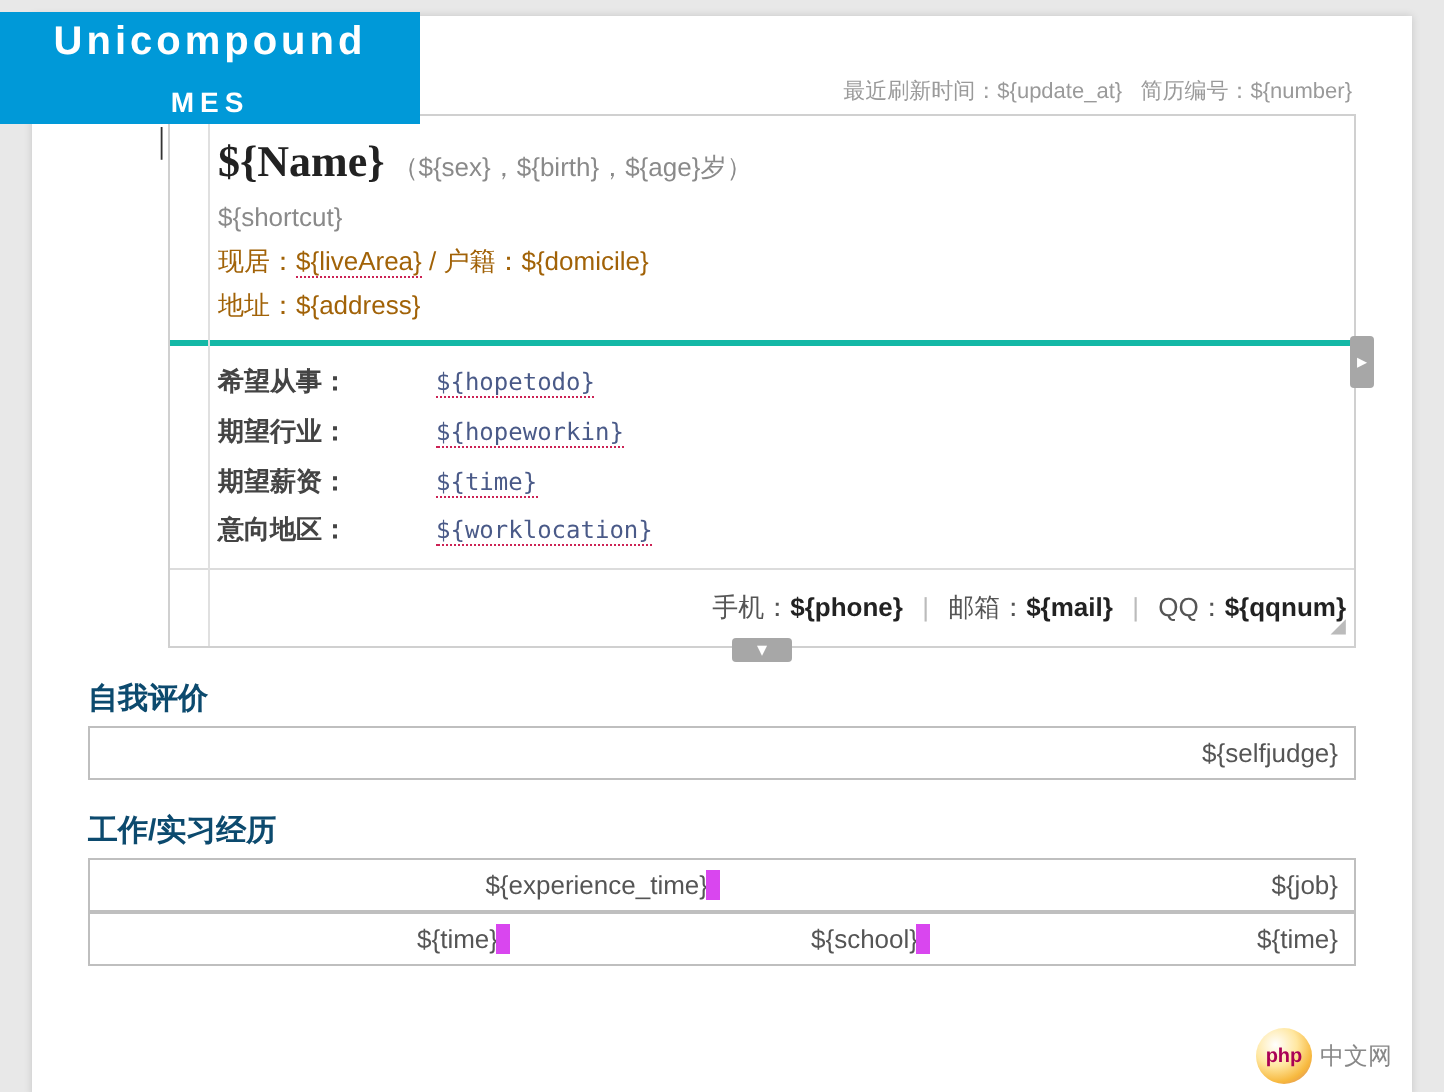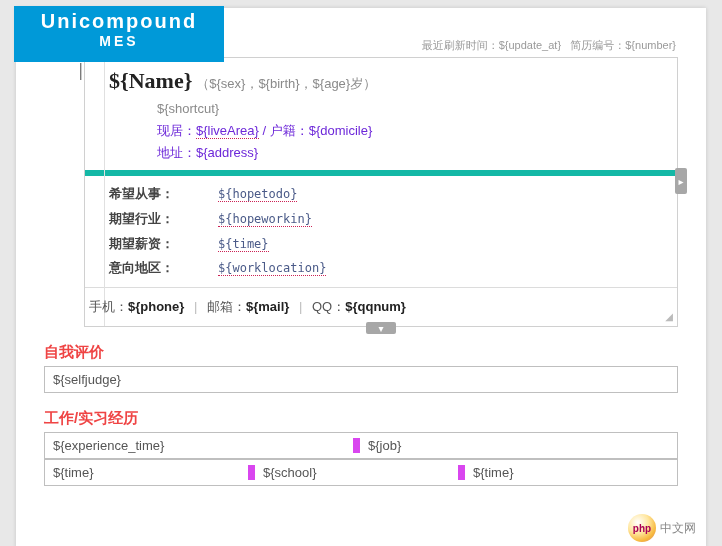--- a/index.html
+++ b/index.html
@@ -15,32 +15,32 @@
     background: #fff;
     width: 690px;
     margin: 8px auto 0 auto;
     min-height: 540px;
     position: relative;
     box-shadow: 0 0 4px rgba(0,0,0,.15);
   }
   
   .logo {
     position: absolute;
-    top: 6px; left: 14px;
+    top: 6px; left: 0;
     background: #0099d8;
     color: #fff;
     width: 210px;
     height: 56px;
     text-align: center;
     padding-top: 4px;
     z-index: 10;
     letter-spacing: 2px;
   }
   .logo .l1 { font-size: 20px; font-weight: 700; }
-  .logo .l2 { font-size: 14px; font-weight: 700; letter-spacing: 3px; margin-top: 0; }
+  .logo .l2 { font-size: 14px; font-weight: 700; letter-spacing: 3px; margin-top: 10px; }
 
   .meta {
     text-align: right;
     font-size: 11px;
     color: #9a9a9a;
     padding: 30px 30px 4px 0;
   }
   .wrap { padding: 0 28px; }
 
   .card {
@@ -56,45 +56,45 @@
   }
   .avatar-col .cursor {
     font-family: serif;
     font-size: 18px;
     color: #333;
     position: absolute; top: 2px; left: 34px;
   }
 
   .head {
     padding: 10px 14px 6px 24px;
-    border-bottom: 6px solid #14b8a6;
+    border-bottom: 3px solid #14b8a6;
   }
   .name-line { font-size: 14px; color: #555; }
   .name-bold {
     font-family: Georgia, "Times New Roman", serif;
     font-weight: 700;
     font-size: 22px;
     color: #222;
   }
   .grey { color: #8a8a8a; font-size: 13px; }
-  .info-rows { line-height: 1.7; font-size: 13px; margin-top: 4px; margin-left: 48px; }
-  .info-rows span { color: #6d28d9; }
+  .info-rows { line-height: 1.7; font-size: 13px; margin-top: 4px; }
+  .info-rows span { color: #a16207; }
   .linky { color: #4a5a88; border-bottom: 1px dotted #c25; }
 
   .wish {
     padding: 6px 14px 6px 24px;
     border-bottom: 1px solid #dcdcdc;
     font-size: 13px;
     line-height: 1.9;
   }
   .wish .lbl { color: #444; font-weight: bold; }
   .wish .val { color: #4a5a88; border-bottom: 1px dotted #c25; font-family: Consolas, monospace; font-size: 12px; margin-left: 44px; }
 
   .contact {
-    text-align: left;
+    text-align: right;
     font-size: 13px;
     padding: 10px 4px 10px 4px;
     color: #555;
     position: relative;
   }
   .contact b { color: #222; }
   .sep { color: #bbb; margin: 0 6px; }
   .chev-down {
     position: absolute; bottom: -8px; left: 50%;
     width: 30px; height: 12px;
@@ -111,30 +111,30 @@
     border-radius: 2px;
     display:flex; align-items:center; justify-content:center;
     color:#fff; font-size:10px;
   }
   .resize-hint { position:absolute; right:4px; bottom:4px; color:#bbb; font-size:10px; }
 
   .section-title {
     font-weight: 700;
     font-size: 15px;
     margin: 16px 0 4px 0;
-    color: #ef4444;
+    color: #0c4a6e;
   }
   .box {
     border: 1px solid #bfbfbf;
     font-size: 13px;
     color: #555;
     padding: 5px 8px;
     display: flex;
   }
-  .box .cell { flex: 1; }
+  .box .cell { flex: 1; text-align: right; }
   .box .cell + .cell { border-left: 7px solid #d946ef; padding-left: 8px; margin-left: -1px; }
 
   
   .watermark {
     position: absolute;
     right: 10px; bottom: 6px;
     display: flex; align-items: center;
     font-size: 12px; color: #888;
   }
   .watermark .ball {

